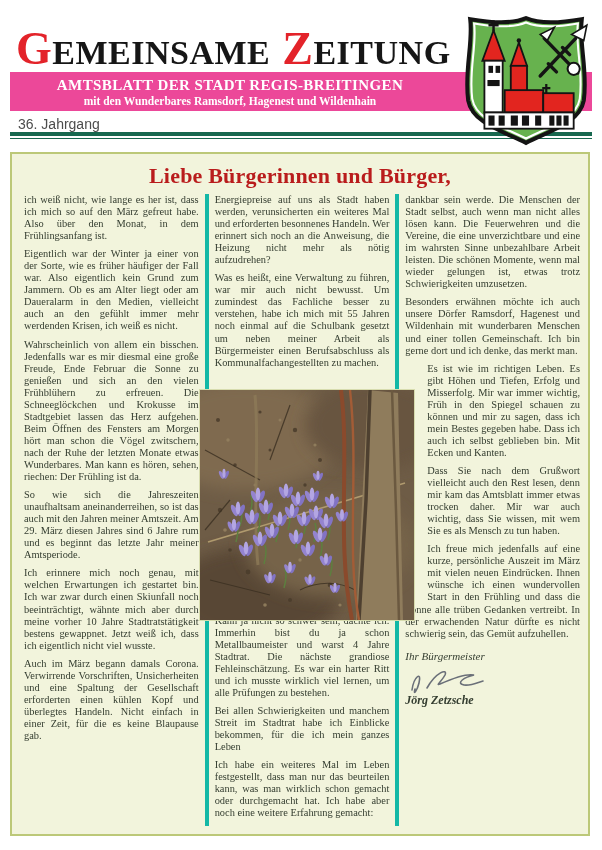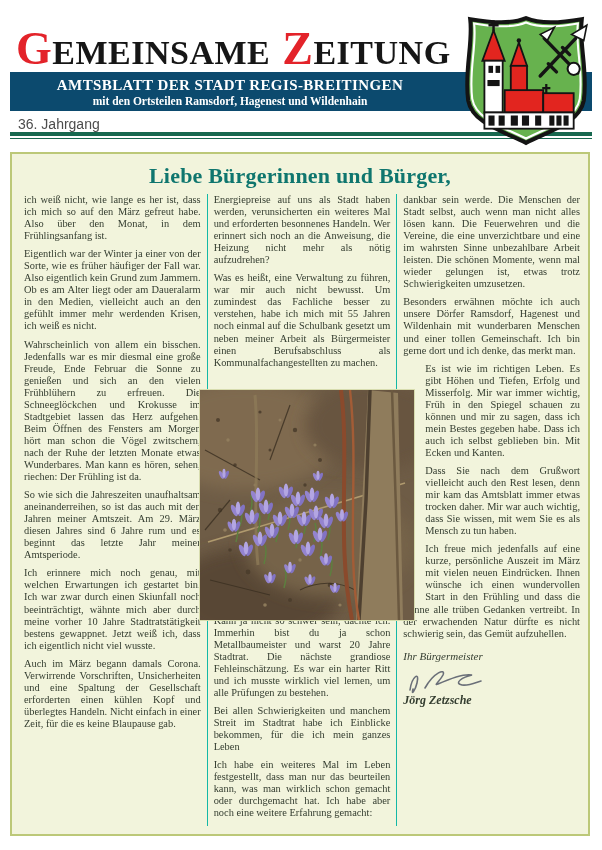--- a/index.html
+++ b/index.html
@@ -8,47 +8,47 @@
   .page{position:absolute;left:0;top:4px;width:602px;height:850px;}
 
   
   .masthead{position:absolute;left:16px;top:22px;white-space:nowrap;line-height:1;color:#161616;
             font-weight:bold;letter-spacing:.5px;}
   .masthead .initial{font-size:46px;color:#e3232a;}
   .masthead .rest{font-size:34px;}
   .masthead .wordgap{display:inline-block;width:12px;}
 
   
-  .banner{position:absolute;left:10px;top:68px;width:582px;height:39px;background:#0c4a6e;
+  .banner{position:absolute;left:10px;top:68px;width:582px;height:39px;background:#ec4899;
           color:#ffffff;text-align:center;box-sizing:border-box;padding:4px 150px 0 8px;}
   .banner .l1{font-size:15px;font-weight:bold;letter-spacing:.4px;line-height:18px;}
   .banner .l2{font-size:11.5px;font-weight:bold;line-height:14px;}
 
   
   .issuebar{position:absolute;left:10px;top:110px;width:582px;height:18px;
             font-family:"Liberation Sans",sans-serif;font-size:14px;color:#4c4c4c;}
   .issuebar .vol{position:absolute;left:8px;top:2px;}
   .issuebar .date{position:absolute;left:0;right:100px;top:2px;text-align:center;}
   .issuebar .num{position:absolute;right:56px;top:2px;}
   .rule-thick{position:absolute;left:10px;top:128px;width:582px;height:4px;background:#17684f;}
   .rule-thin{position:absolute;left:10px;top:134px;width:582px;height:1px;background:#17684f;}
 
   
   .coa{position:absolute;left:455px;top:9px;z-index:6;}
 
   
   .artbox{position:absolute;left:10px;top:148px;width:580px;height:684px;background:#f2f4dc;
           border:2px solid #bcc878;box-sizing:border-box;overflow:hidden;}
-  .arttitle{text-align:center;margin:9px 0 10px 0;font-size:22px;font-weight:bold;color:#0f766e;
+  .arttitle{text-align:center;margin:9px 0 10px 0;font-size:22px;font-weight:bold;color:#b91c1c;
             letter-spacing:.2px;}
-  .cols{position:absolute;left:12px;top:40px;width:556px;height:632px;display:flex;justify-content:flex-end;}
+  .cols{position:absolute;left:12px;top:40px;width:556px;height:632px;display:flex;}
   .col{width:178px;box-sizing:content-box;font-size:10.4px;line-height:12.05px;color:#343d30;
        text-align:justify;hyphens:auto;-webkit-hyphens:auto;}
   .col p{margin:0 0 6px 0;}
-  .col.c2,.col.c3{border-left:1px solid #14b8a6;margin-left:6px;padding-left:6px;}
+  .col.c2,.col.c3{border-left:4px solid #14b8a6;margin-left:6px;padding-left:6px;}
   .photo-spacer{height:240px;}
   .wrap-spacer{float:left;width:22px;height:232px;}
 
   
   .photo{position:absolute;left:200px;top:386px;width:214px;height:230px;z-index:3;
          outline:1px solid #d7dcae;}
 
   
   .signoff-role{font-style:italic;margin-top:10px;font-size:11px;}
   .signoff-name{font-style:italic;font-weight:bold;font-size:12px;margin-top:-4px;}
@@ -58,21 +58,21 @@
 <body>
 
 <div class="page">
 
   <div class="masthead">
     <span class="initial">G</span><span class="rest">EMEINSAME</span><span class="wordgap"></span><span class="initial">Z</span><span class="rest">EITUNG</span>
   </div>
 
   <div class="banner">
     <div class="l1">AMTSBLATT DER STADT REGIS-BREITINGEN</div>
-    <div class="l2">mit den Ortsteilen Ramsdorf, Hagenest und Wildenhain</div>
+    <div class="l2">mit den Wunderbares Ramsdorf, Hagenest und Wildenhain</div>
   </div>
 
   <div class="issuebar">
     <span class="vol">36. Jahrgang</span>
     <span class="num">Nr. 3</span>
   </div>
   <div class="rule-thick"></div>
   <div class="rule-thin"></div>
 
   <div class="coa">
@@ -126,21 +126,21 @@
         <p>Wahrscheinlich von allem ein bisschen. Jedenfalls war es mir diesmal eine große Freude, Ende Februar die Sonne zu genießen und sich an den vielen Frühblühern zu erfreuen. Die Schneeglöckchen und Krokusse im Stadtgebiet lassen das Herz aufgehen. Beim Öffnen des Fensters am Morgen hört man schon die Vögel zwitschern, nach der Ruhe der letzten Monate etwas Wunderbares. Man kann es hören, sehen, riechen: Der Frühling ist da.</p>
         <p>So wie sich die Jahreszeiten unaufhaltsam aneinanderreihen, so ist das auch mit den Jahren meiner Amtszeit. Am 29. März diesen Jahres sind 6 Jahre rum und es beginnt das letzte Jahr meiner Amtsperiode.</p>
         <p>Ich erinnere mich noch genau, mit welchen Erwartungen ich gestartet bin. Ich war zwar durch einen Skiunfall noch beeinträchtigt, wähnte mich aber durch meine vorher 10 Jahre Stadtratstätigkeit bestens gewappnet. Jetzt weiß ich, dass ich eigentlich nicht viel wusste.</p>
         <p>Auch im März begann damals Corona. Verwirrende Vorschriften, Unsicherheiten und eine Spaltung der Gesellschaft erforderten einen kühlen Kopf und überlegtes Handeln. Nicht einfach in einer Zeit, für die es keine Blaupause gab.</p>
       </div>
 
       <div class="col c2">
         <p>Energiepreise auf uns als Stadt haben werden, verunsicherten ein weiteres Mal und erforderten besonnenes Handeln. Wer erinnert sich noch an die Anweisung, die Heizung nicht mehr als nötig aufzudrehen?</p>
         <p>Was es heißt, eine Verwaltung zu führen, war mir auch nicht bewusst. Um zumindest das Fachliche besser zu verstehen, habe ich mich mit 55 Jahren noch einmal auf die Schulbank gesetzt um neben meiner Arbeit als Bürgermeister einen Berufsabschluss als Kommunalfachangestellten zu machen.</p>
         <div class="photo-spacer"></div>
-        <p>Kann ja nicht so schwer sein, dachte ich. Immerhin bist du ja schon Metallbaumeister und warst 20 Jahre Stadtrat. Die nächste grandiose Fehleinschätzung. Es war ein harter Ritt und ich musste wirklich viel lernen, um alle Prüfungen zu bestehen.</p>
+        <p>Kann ja nicht so schwer sein, dachte ich. Immerhin bist du ja schon Metallbaumeister und warst 4 Jahre Stadtrat. Die nächste grandiose Fehleinschätzung. Es war ein harter Ritt und ich musste wirklich viel lernen, um alle Prüfungen zu bestehen.</p>
         <p>Bei allen Schwierigkeiten und manchem Streit im Stadtrat habe ich Einblicke bekommen, für die ich mein ganzes Leben</p>
         <p>Ich habe ein weiteres Mal im Leben festgestellt, dass man nur das beurteilen kann, was man wirklich schon gemacht oder durchgemacht hat. Ich habe aber noch eine weitere Erfahrung gemacht:</p>
       </div>
 
       <div class="col c3">
         <p>dankbar sein werde. Die Menschen der Stadt selbst, auch wenn man nicht alles lösen kann. Die Feuerwehren und die Vereine, die eine unverzichtbare und eine im wahrsten Sinne unbezahlbare Arbeit leisten. Die schönen Momente, wenn mal wieder gelungen ist, etwas trotz Schwierigkeiten umzusetzen.</p>
         <p>Besonders erwähnen möchte ich auch unsere Dörfer Ramsdorf, Hagenest und Wildenhain mit wunderbaren Menschen und einer tollen Gemeinschaft. Ich bin gerne dort und ich denke, das merkt man.</p>
         <div class="wrap-spacer"></div>
         <p>Es ist wie im richtigen Leben. Es gibt Höhen und Tiefen, Erfolg und Misserfolg. Mir war immer wichtig, Früh in den Spiegel schauen zu können und mir zu sagen, dass ich mein Bestes gegeben habe. Dass ich auch ich selbst geblieben bin. Mit Ecken und Kanten.</p>
         <p>Dass Sie nach dem Grußwort vielleicht auch den Rest lesen, denn mir kam das Amtsblatt immer etwas trocken daher. Mir war auch wichtig, dass Sie wissen, mit wem Sie es als Mensch zu tun haben.</p>

